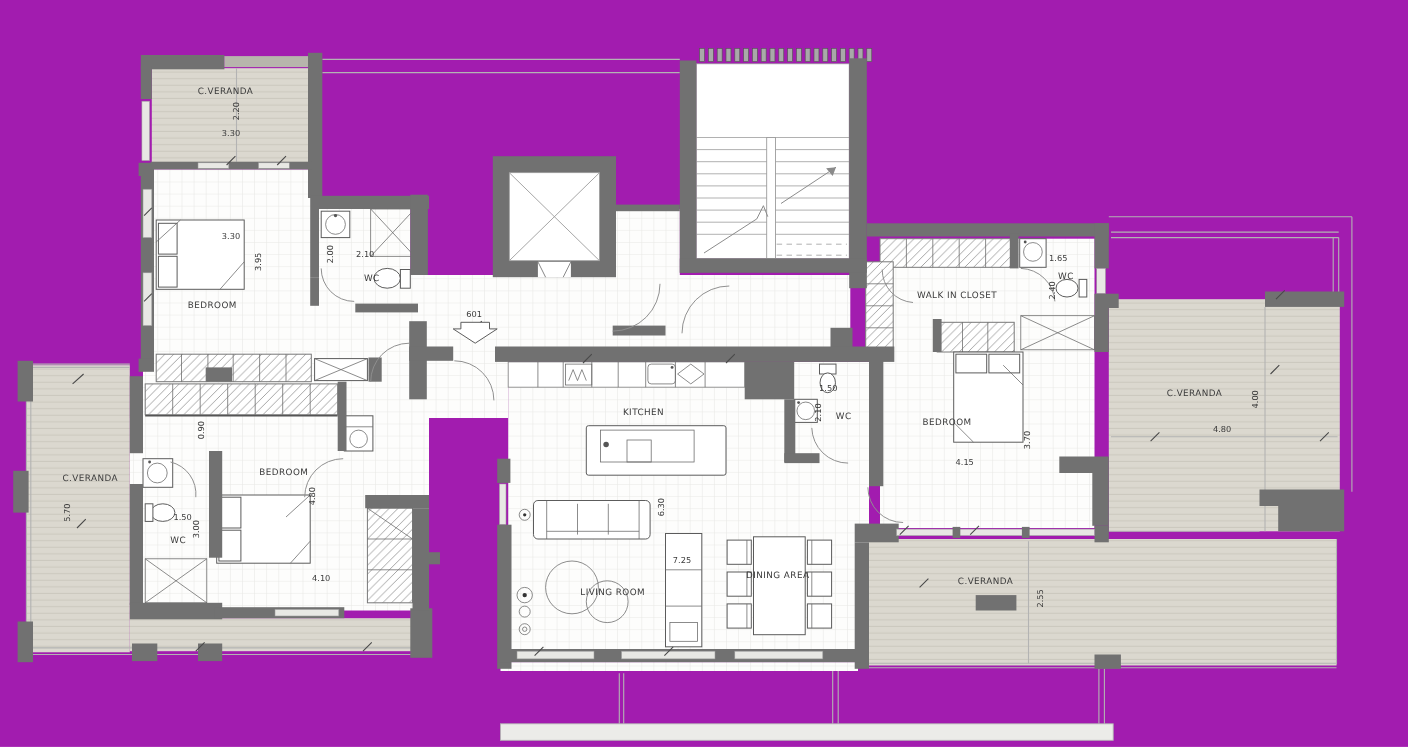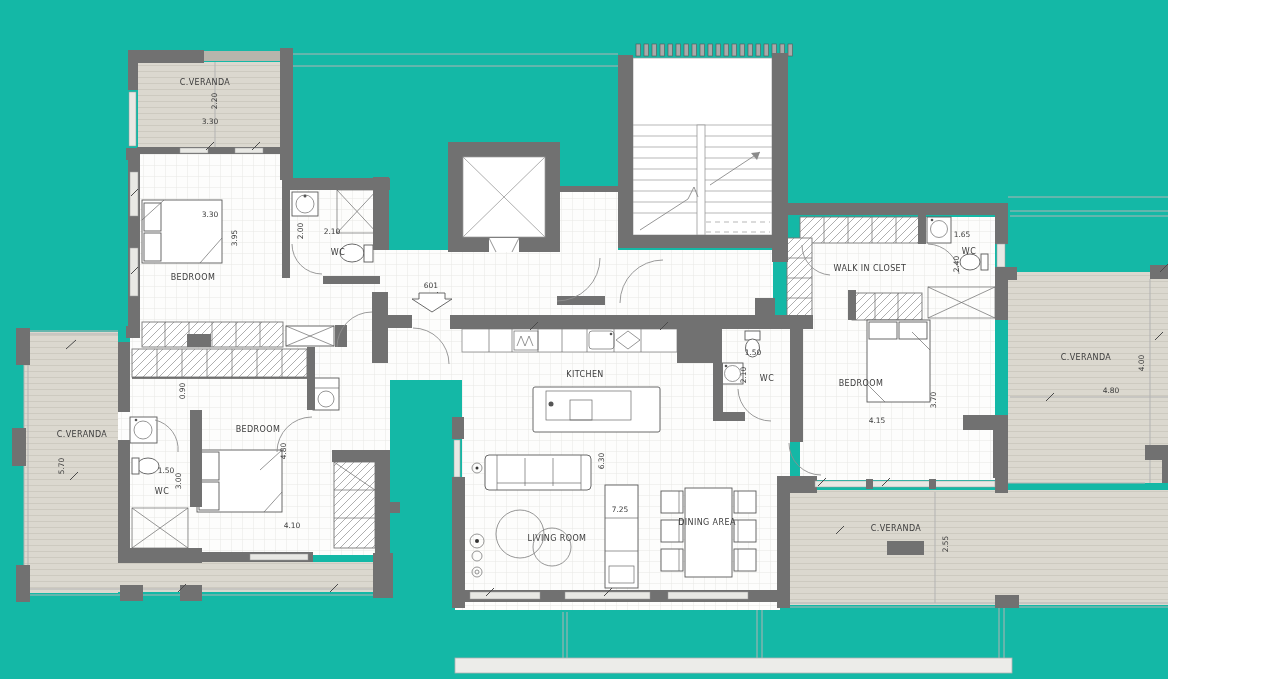--- a/index.html
+++ b/index.html
@@ -1,16 +1,16 @@
 <!DOCTYPE html>
 <html><head>
 <meta charset="utf-8">
 <style>
   html,body{margin:0;padding:0;background:#fff;}
-  .plan{position:relative;width:1168px;height:679px;background:#14b8a6;overflow:hidden;
+  .plan{position:relative;width:1280px;height:679px;background:#a21caf;overflow:hidden;
         font-family:"DejaVu Sans",sans-serif;}
   svg{display:block;}
   .w{fill:#717171;}
   .w2{fill:#b7b5ac;}
   .tile{fill:url(#tile);}
   .deck{fill:url(#deck);}
   .hatch{fill:url(#hatch);stroke:#777;stroke-width:0.9;}
   .f{fill:#fff;stroke:#5a5a5a;stroke-width:0.9;}
   .fl{fill:none;stroke:#6a6a6a;stroke-width:0.7;}
   .thin{stroke:#b3b3b3;stroke-width:1;fill:none;}

